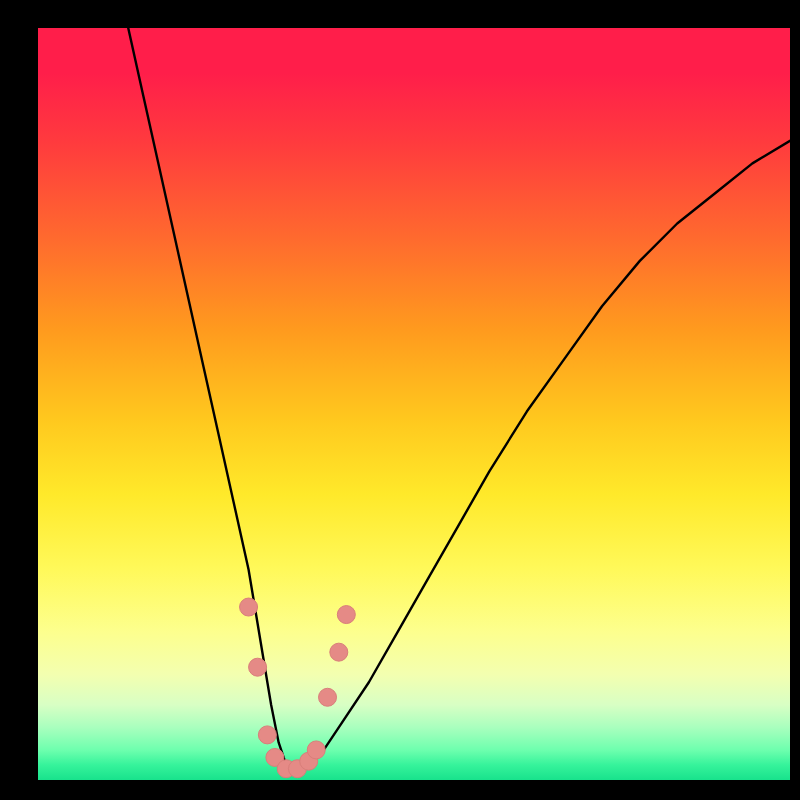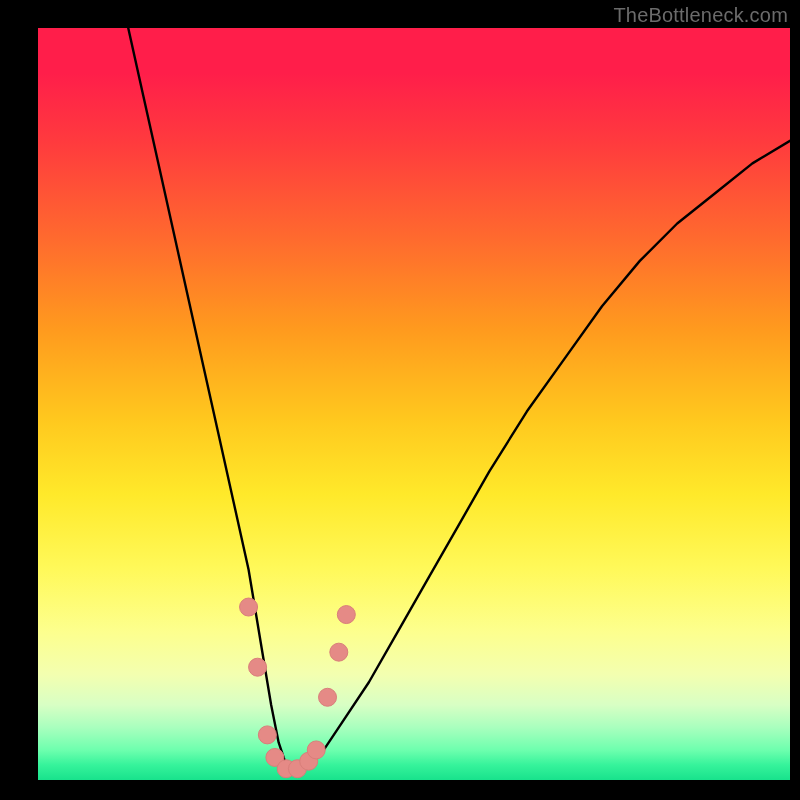--- a/index.html
+++ b/index.html
@@ -63,21 +63,20 @@
     font-size: 20px;
     letter-spacing: 0.2px;
     font-weight: 500;
     z-index: 10;
   }
 </style>
 </head>
 <body>
 
 <div class="frame">
-  <div class="watermark">TheBottleneck.com</div>
   <div class="plot">
     <div class="gradient"></div>
     <svg class="curve" viewBox="0 0 752 752" preserveAspectRatio="none">
       <g id="curve-path">
           <path d="M90.24 0.00 L105.28 67.68 L120.32 135.36 L135.36 203.04 L150.40 270.72 L165.44 338.40 L180.48 406.08 L195.52 473.76 L210.56 541.44 L218.08 586.56 L225.60 631.68 L233.12 676.80 L240.64 714.40 L248.16 736.96 L255.68 744.48 L263.20 744.48 L270.72 736.96 L285.76 721.92 L300.80 699.36 L330.88 654.24 L360.96 601.60 L391.04 548.96 L421.12 496.32 L451.20 443.68 L488.80 383.52 L526.40 330.88 L564.00 278.24 L601.60 233.12 L639.20 195.52 L676.80 165.44 L714.40 135.36 L752.00 112.80" fill="none" stroke="#000000" stroke-width="2.4" stroke-linecap="round" stroke-linejoin="round"></path>
         </g>
       <g id="marker-group">
           <circle cx="210.56" cy="579.04" r="9" fill="#e58a86" stroke="#d97e7a" stroke-width="1"></circle>
           <circle cx="219.58" cy="639.20" r="9" fill="#e58a86" stroke="#d97e7a" stroke-width="1"></circle>
           <circle cx="229.36" cy="706.88" r="9" fill="#e58a86" stroke="#d97e7a" stroke-width="1"></circle>

